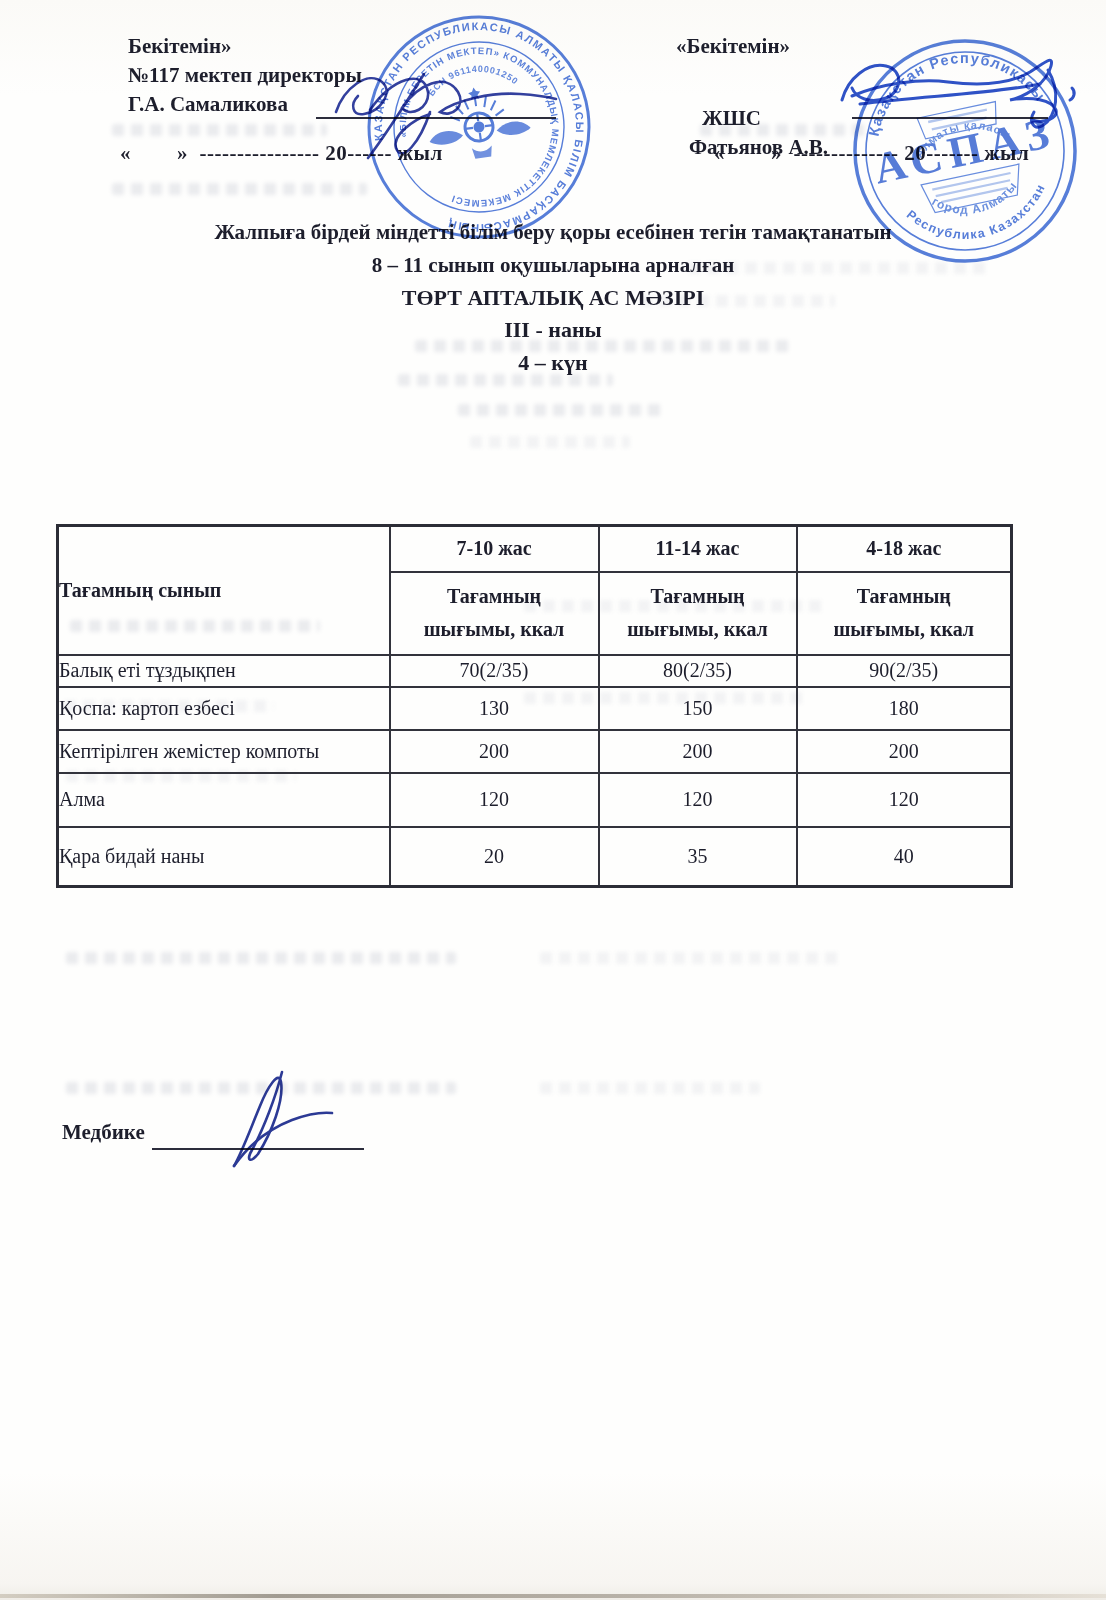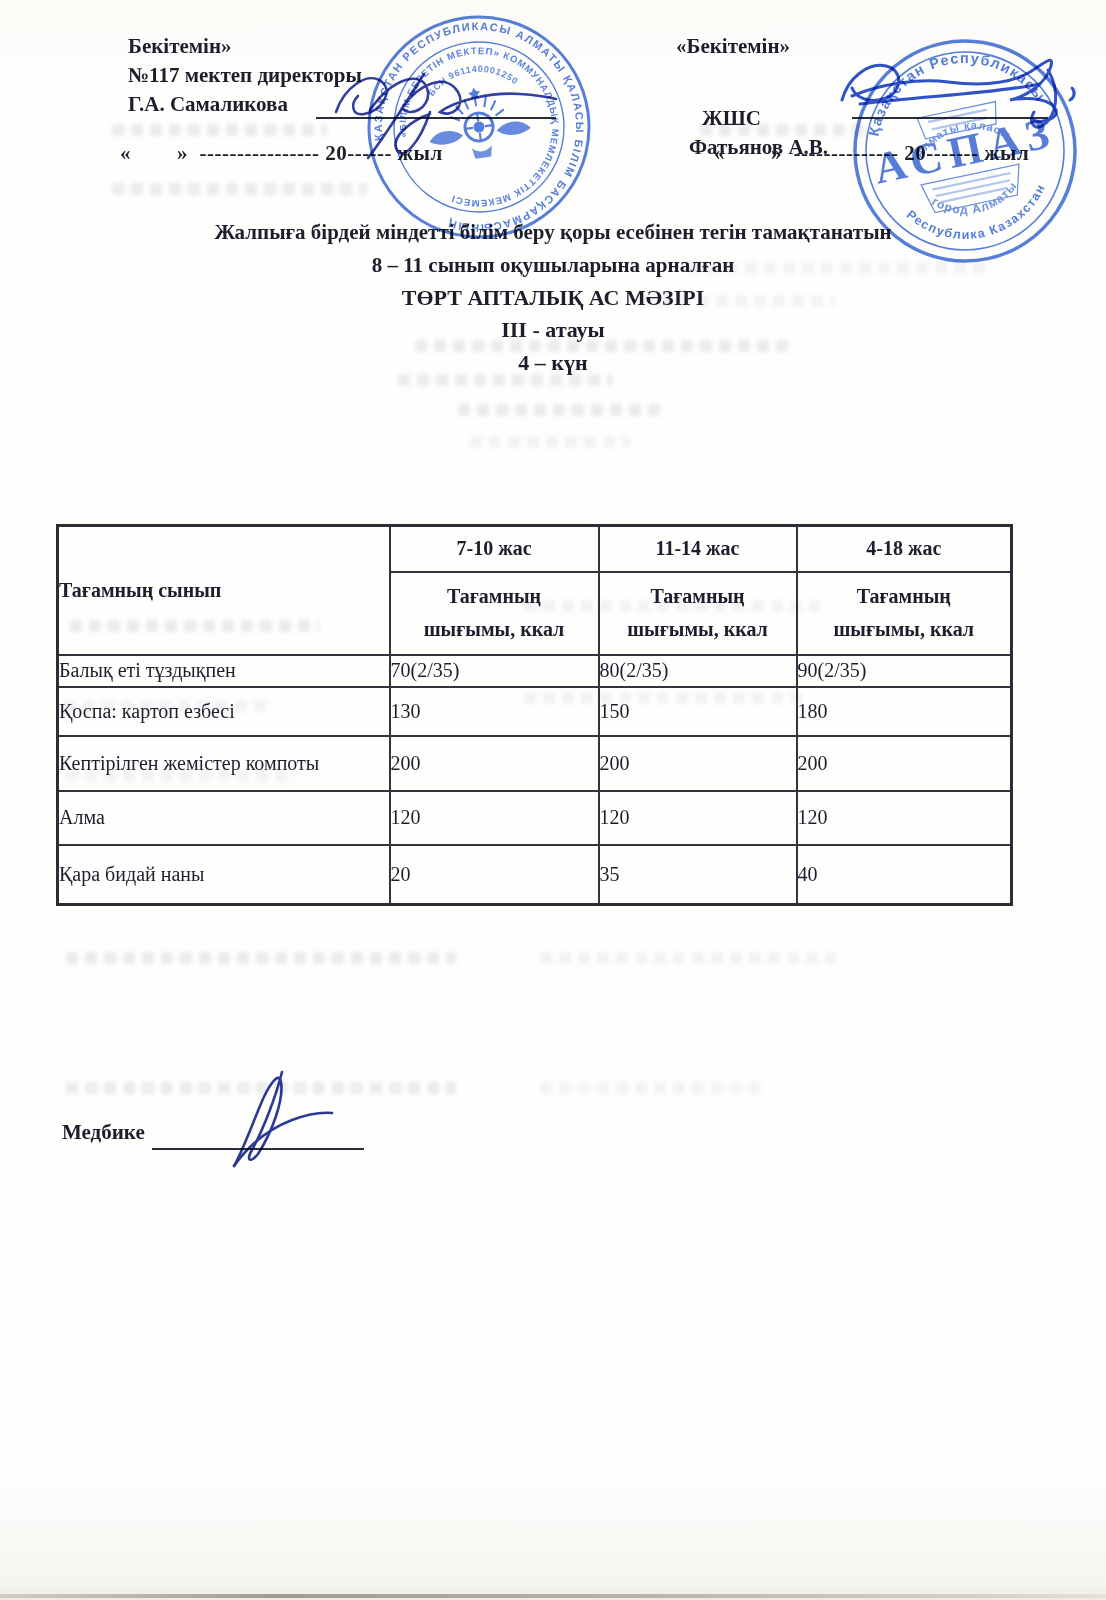--- a/index.html
+++ b/index.html
@@ -18,24 +18,24 @@
   
   .title-line{position:absolute;left:0;width:1106px;text-align:center;font-weight:bold;}
   
   table.menu{border-collapse:collapse;table-layout:fixed;width:954px;}
   table.menu td{border:2px solid #32333c;padding:0;font-size:20px;vertical-align:middle;}
   table.menu{border:3px solid #2c2d36;}
   td.dish-h{padding-left:11px;padding-bottom:26px;font-weight:bold;}
   td.age{text-align:center;font-weight:bold;}
   td.sub{text-align:center;font-weight:bold;line-height:33px;}
   td.dish{padding-left:10px;}
-  td.val{}
+  td.val{text-align:center;}
   tr.age-row{height:46px;}
   tr.sub-row{height:83px;}
-  tr.r1{height:32px;} tr.r2{height:49px;} tr.r3{height:55px;} tr.r4{height:54px;margin-top:14px;} tr.r5{height:60px;}
+  tr.r1{height:32px;} tr.r2{height:43px;} tr.r3{height:43px;} tr.r4{height:54px;margin-top:14px;} tr.r5{height:60px;}
   
   .stamp{position:absolute;mix-blend-mode:multiply;opacity:.93;pointer-events:none;}
   .st1ring{fill:#4a74d8;font-family:"Liberation Sans","DejaVu Sans",sans-serif;font-weight:bold;letter-spacing:1.6px;}
   .st1ring2{fill:#4f78da;font-family:"Liberation Sans","DejaVu Sans",sans-serif;font-weight:bold;letter-spacing:1px;}
   .st1bin{fill:#5a81dd;font-family:"Liberation Sans","DejaVu Sans",sans-serif;font-weight:bold;letter-spacing:.8px;}
   .st2{fill:#4a74d8;font-family:"Liberation Sans","DejaVu Sans",sans-serif;font-weight:bold;letter-spacing:1.4px;}
   .st2b{fill:#6088de;font-family:"Liberation Sans","DejaVu Sans",sans-serif;font-weight:bold;letter-spacing:1px;}
   .st2c{fill:#4a72d6;font-family:"Liberation Serif","DejaVu Serif",serif;font-weight:bold;letter-spacing:7px;}
   
   .ghost{position:absolute;height:12px;border-radius:3px;pointer-events:none;
@@ -82,21 +82,21 @@
     <div>«Бекітемін»</div>
     <div style="padding-left:26px;margin-top:43px;">ЖШС</div>
     <div style="padding-left:13px;">Фатьянов А.В.</div>
   </div>
   <div class="sig-line" style="left:852px;top:117px;width:196px;"></div>
   <div class="abs dateline" style="left:714px;top:141px;">«        »  -------------- 20------- жыл</div>
 
   <div class="title-line" style="top:220px;font-size:21px;">Жалпыға бірдей міндетті білім беру қоры есебінен тегін тамақтанатын</div>
   <div class="title-line" style="top:253px;font-size:21px;">8 – 11 сынып оқушыларына арналған</div>
   <div class="title-line" style="top:285px;font-size:22px;">ТӨРТ АПТАЛЫҚ АС МӘЗІРІ</div>
-  <div class="title-line" style="top:317px;font-size:22px;">ІІІ - атауы</div>
+  <div class="title-line" style="top:317px;font-size:22px;">ІІІ - наны</div>
   <div class="title-line" style="top:350px;font-size:22px;">4 – күн</div>
 
   <table class="menu abs" style="left:56px;top:524px;">
     <colgroup>
         <col style="width:332px">
         <col style="width:209px">
         <col style="width:198px">
         <col style="width:215px">
       </colgroup>
     <tbody>

